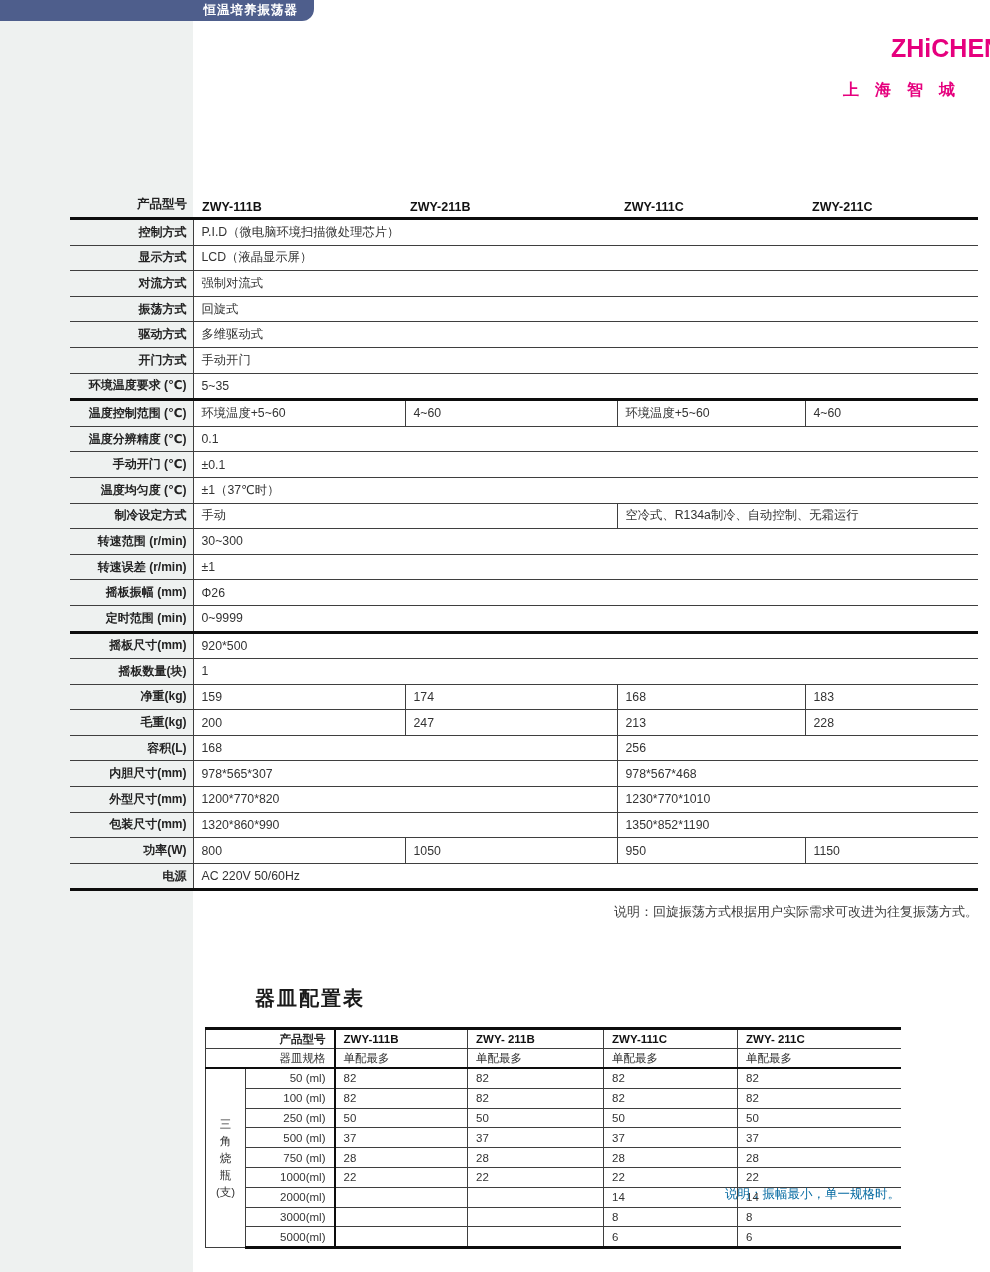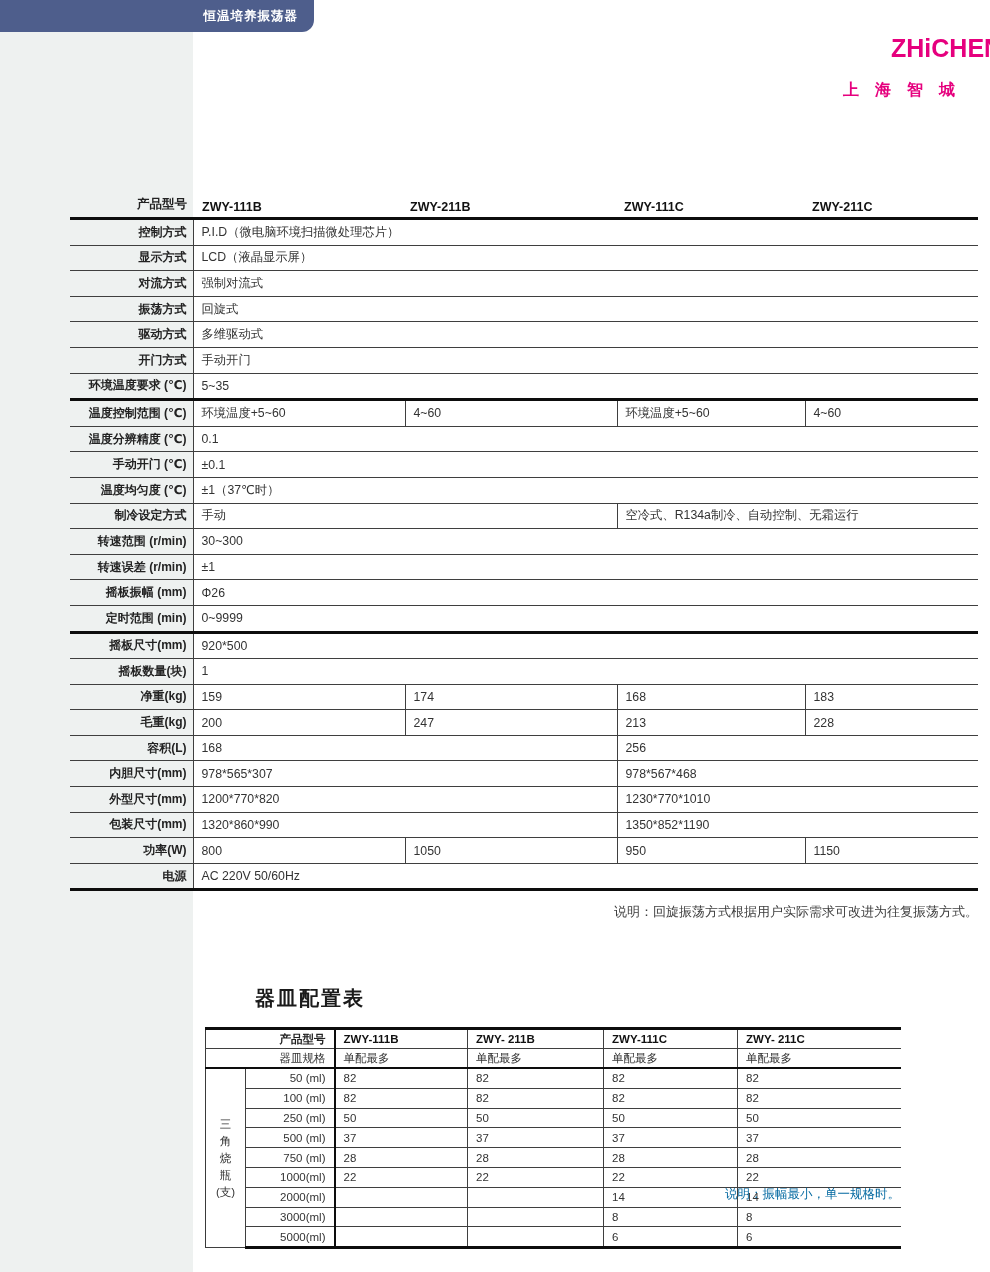--- a/index.html
+++ b/index.html
@@ -3,21 +3,21 @@
 <meta charset="utf-8">
 <style>
   html,body{margin:0;padding:0;}
   body{
     width:990px;height:1272px;position:relative;background:#ffffff;
     font-family:"Liberation Sans","DejaVu Sans",sans-serif;
     color:#333;-webkit-font-smoothing:antialiased;overflow:hidden;
   }
   .left-panel{position:absolute;left:0;top:0;width:193px;height:1272px;background:#eef1f0;}
   .top-banner{
-    position:absolute;left:0;top:0;width:314px;height:32px;background:#4e5e8c;
+    position:absolute;left:0;top:0;width:314px;height:21px;background:#4e5e8c;
     border-bottom-right-radius:12px;display:flex;align-items:center;justify-content:flex-end;
     padding-right:16px;box-sizing:border-box;z-index:3;
   }
   .top-banner span{color:#fff;font-size:12.5px;font-weight:700;letter-spacing:1px;}
   .logo{position:absolute;left:843px;top:36px;width:128px;text-align:left;z-index:2;}
   .logo .brand-row{font-weight:800;font-size:25px;line-height:25px;color:#e6007e;letter-spacing:0px;white-space:nowrap;}
   .logo .reg{font-size:9px;vertical-align:top;position:relative;top:-3px;left:1px;font-weight:700;}
   .logo .sub{margin-top:19px;font-size:16px;font-weight:700;color:#e6007e;letter-spacing:16px;white-space:nowrap;}
 
   

